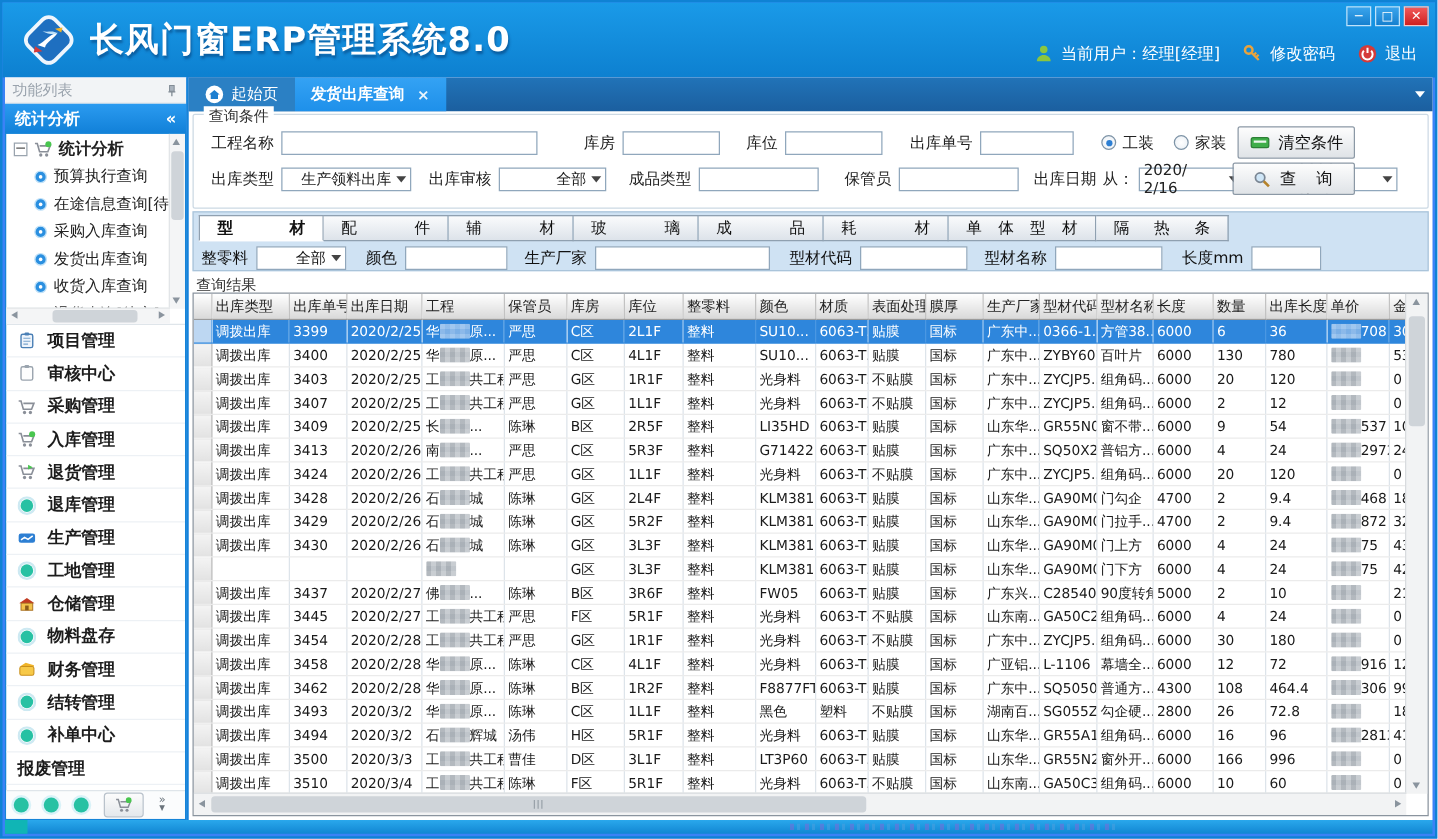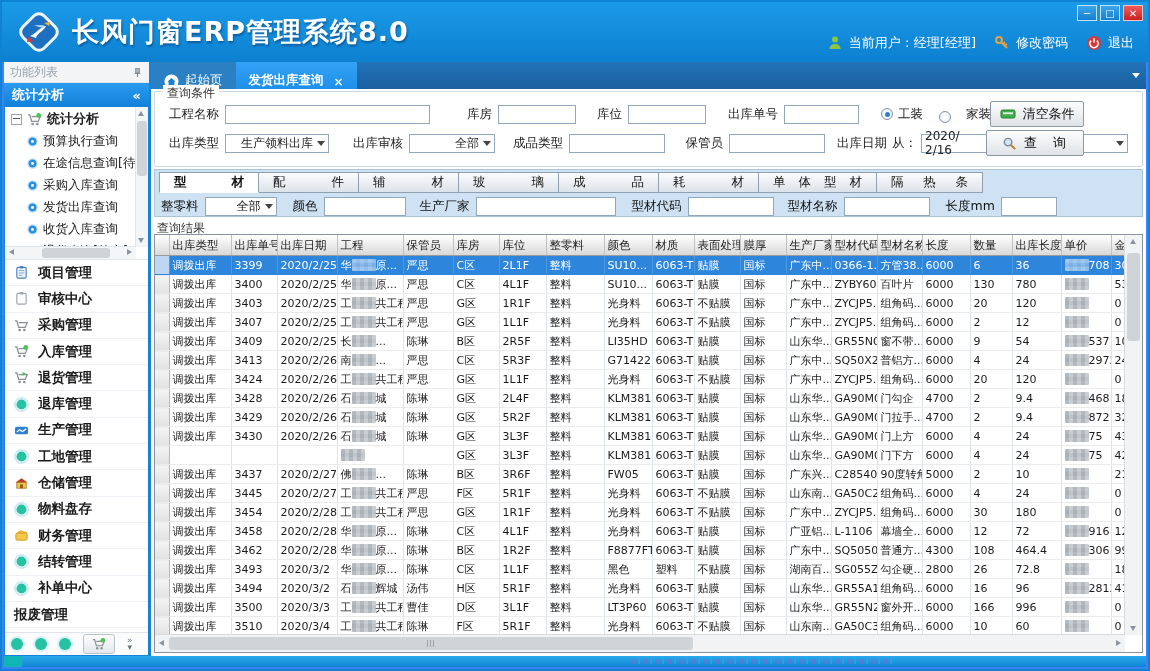--- a/index.html
+++ b/index.html
@@ -42,21 +42,21 @@
   .module-item{display:flex;align-items:center;gap:9px;height:25.3px;padding-left:9px;border-bottom:1px solid #edf1f5;font-size:13.5px;font-weight:bold;color:#1c1c1c;}
   .side-bottom{height:22px;border-top:1px solid #dfe5ea;display:flex;align-items:center;gap:12px;padding:0 6px;background:#fbfcfd;}
   .teal-dot{width:12px;height:12px;border-radius:50%;background:#27c1a3;box-shadow:0 0 0 2px #d9f2f8;}
   .cart-btn{width:30px;height:18px;border:1px solid #b9c2cb;border-radius:3px;background:linear-gradient(#fcfcfc,#e4e8ec);display:flex;align-items:center;justify-content:center;}
   .chev-more{font-size:9px;color:#6a737c;line-height:7px;text-align:center;}
 
   
   .splitter{position:absolute;left:147px;top:60px;width:2px;bottom:13px;background:#1584d8;}
   .main{position:absolute;left:149px;top:60px;right:2px;bottom:13px;background:#fff;}
   .tabstrip{position:absolute;left:0;top:0;right:0;height:27px;background:linear-gradient(#2173b8,#1b5f9f);display:flex;align-items:stretch;}
-  .tab{display:flex;align-items:flex-end;gap:6px;padding:0 13px;color:#fff;font-size:12.5px;}
+  .tab{display:flex;align-items:center;gap:6px;padding:0 13px;color:#fff;font-size:12.5px;}
   .tab.inactive{background:#2b80c4;}
   .tab.active{background:linear-gradient(#34a2f4,#1e90ea);font-weight:bold;}
   .tab-close{font-size:12px;color:#e8f4fd;margin-left:4px;}
   .tab-chevron{position:absolute;right:6px;top:11px;width:0;height:0;border-left:4px solid transparent;border-right:4px solid transparent;border-top:5px solid #fff;}
 
   .query-area{position:absolute;left:3px;right:3px;top:29px;height:76px;border:1px solid #ccd9e4;border-radius:2px;box-sizing:border-box;}
   .query-legend{position:absolute;top:-7px;left:8px;background:#fff;padding:0 4px;font-size:12px;color:#333;}
   .qrow{position:absolute;left:6px;right:6px;height:22px;display:flex;align-items:center;font-size:12.5px;color:#222;}
   .qrow1{top:11px;} .qrow2{top:40px;}
   .qlabel{text-align:right;white-space:nowrap;}
@@ -426,41 +426,41 @@
         <span class="qlabel" style="width:46px;margin-left:16px">库房</span>
         <span class="qinput" style="width:78px;margin-left:6px"></span>
         <span class="qlabel" style="width:34px;margin-left:12px">库位</span>
         <span class="qinput" style="width:78px;margin-left:6px"></span>
         <span class="qlabel" style="width:58px;margin-left:14px">出库单号</span>
         <span class="qinput" style="width:75px;margin-left:6px"></span>
         <span style="display:inline-flex;align-items:center;gap:5px;margin-left:22px">
             <span class="radio checked"></span>
             <span>工装</span>
           </span>
-        <span style="display:inline-flex;align-items:flex-end;gap:15px;margin-left:16px">
+        <span style="display:inline-flex;align-items:center;gap:5px;margin-left:16px">
             <span class="radio"></span>
             <span>家装</span>
           </span>
         <span class="qbtn">
           <span class="icon">
               <svg width="16" height="14" viewBox="0 0 16 14">
                 <rect x="1" y="3" width="14" height="8" rx="1.5" fill="#3fae49" stroke="#2c7f35"></rect>
                 <rect x="3" y="5.4" width="10" height="1.8" fill="#fff" opacity="0.9"></rect>
               </svg>
             </span>
           <span>清空条件</span>
         </span>
       </div>
       <div class="qrow qrow2">
         <span class="qlabel" style="width:58px">出库类型</span>
         <span class="qcombo" style="width:104px;margin-left:6px">
             <span>生产领料出库</span>
             <span class="combo-arrow"></span>
           </span>
-        <span class="qlabel" style="width:58px;margin-left:16px">出库审核</span>
+        <span class="qlabel" style="width:58px;margin-left:6px">出库审核</span>
         <span class="qcombo" style="width:86px;margin-left:6px">
             <span>全部</span>
             <span class="combo-arrow"></span>
           </span>
         <span class="qlabel" style="width:58px;margin-left:10px">成品类型</span>
         <span class="qinput" style="width:96px;margin-left:6px"></span>
         <span class="qlabel" style="width:46px;margin-left:12px">保管员</span>
         <span class="qinput" style="width:96px;margin-left:6px"></span>
         <span class="qlabel" style="margin-left:12px">出库日期</span>
         <span class="qlabel" style="margin-left:5px">从：</span>

